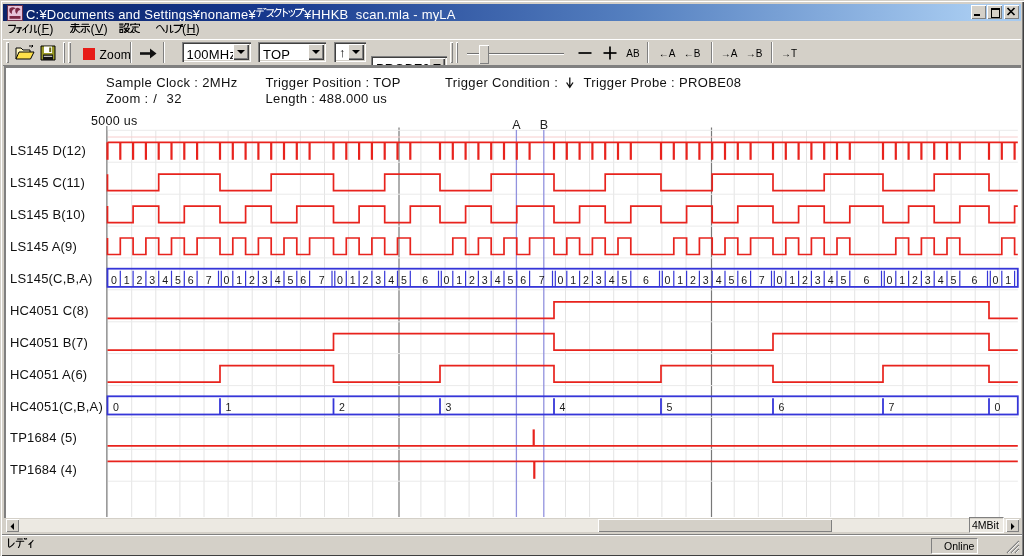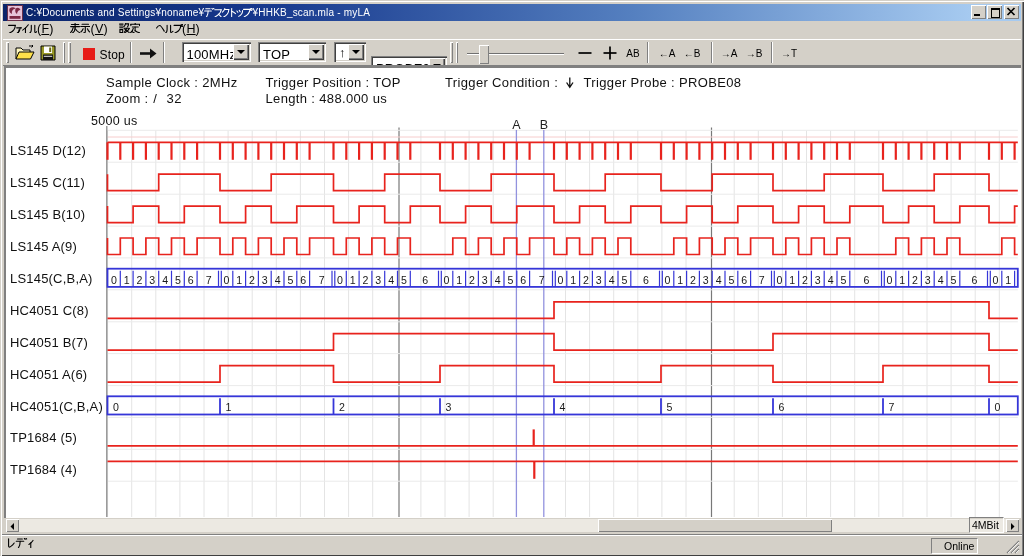--- a/index.html
+++ b/index.html
@@ -22,21 +22,21 @@
 
 <div class="abs" style="left:3px;top:4px;width:1018px;height:16.5px;background:linear-gradient(to right,#0a246a,#16378c 25%,#5580c0 62%,#a6caf0 95%)"></div>
 
 <svg class="abs" style="left:7px;top:4.5px" width="16" height="16" viewBox="0 0 16 16">
  <rect x="0" y="0" width="16" height="16" fill="#e6c2d8"></rect>
  <rect x="0.5" y="0.5" width="15" height="15" fill="none" stroke="#69304a" stroke-width="1"></rect>
  <path d="M2.5 3.5 q3.5 -2.5 6 0 q-4.5 1 -3.5 5.5 q-3.5 -1.5 -2.5 -5.5" fill="#7c2844"></path>
  <path d="M8.5 3.5 q3.5 -2 5 1.5 q-3 0 -3.5 4 q-2.5 -1.5 -1.5 -5.5" fill="#7c2844"></path>
  <rect x="2.5" y="11" width="11" height="2.8" fill="#7c2844"></rect>
 </svg>
-<div class="abs" style="left:26px;top:7px;font-size:10px;color:#fff;letter-spacing:0.2px;white-space:pre;display:flex;align-items:flex-start">C:¥Documents and Settings¥noname¥<svg style="margin:1.2px 0 0 0" width="48.2" height="9.3" viewBox="0 0 57 11">
+<div class="abs" style="left:26px;top:7px;font-size:13px;color:#fff;letter-spacing:0.2px;white-space:pre;display:flex;align-items:flex-start">C:¥Documents and Settings¥noname¥<svg style="margin:1.2px 0 0 0" width="48.2" height="9.3" viewBox="0 0 57 11">
       <g fill="none" stroke="#ffffff" stroke-width="1.24" stroke-linecap="round">
         <g transform="translate(0,0)">
           <path d="M2 1 H7.2"></path>
           <path d="M0.7 3.5 H8.7"></path>
           <path d="M4.9 3.5 C4.9 6.3 4.3 8.8 2.9 10.7"></path>
           <path d="M9.3 0.4 L10.2 1.5"></path>
           <path d="M10.9 0 L11.8 1.1"></path>
         </g>
         <g transform="translate(12,0)">
           <path d="M0.8 2 H8.4"></path>
@@ -176,21 +176,21 @@
  <path d="M1 1 L15 1 L15 15 L1 15 Z" fill="#9a9a28" stroke="#000"></path>
  <rect x="4" y="1.5" width="8" height="6.5" fill="#fff"></rect>
  <rect x="9.2" y="2.5" width="2" height="4.5" fill="#6a6a18"></rect>
  <rect x="3" y="9.5" width="10" height="5.5" fill="#141414"></rect>
  <rect x="3.8" y="10.8" width="8.4" height="1" fill="#e8e8e8"></rect>
 </svg>
 <div class="abs grip" style="left:62.5px;top:42px;width:2.5px;height:21px"></div>
 <div class="abs grip" style="left:68px;top:42px;width:2.5px;height:21px"></div>
 
 <div class="abs" style="left:82.5px;top:47.5px;width:12px;height:12px;background:#e71c18"></div>
-<div class="abs" style="left:99.5px;top:47.5px;font-size:12px;color:#000;letter-spacing:0.2px">Stop</div>
+<div class="abs" style="left:99.5px;top:47.5px;font-size:12px;color:#000;letter-spacing:0.2px">Zoom</div>
 <div class="abs vsep" style="left:129.5px;top:42px;height:21px"></div>
 
 <svg class="abs" style="left:140px;top:48px" width="17" height="11" viewBox="0 0 17 11">
  <path d="M0 5.5 L11 5.5" stroke="#111" stroke-width="2.6"></path>
  <path d="M10 0.5 L16.5 5.5 L10 10.5 Z" fill="#111"></path>
 </svg>
 <div class="abs vsep" style="left:162.5px;top:42px;height:21px"></div>
 
 <div class="combo" style="left:181.5px;top:42px;width:69px;height:20px">
     <div class="combotext">100MHz</div>

